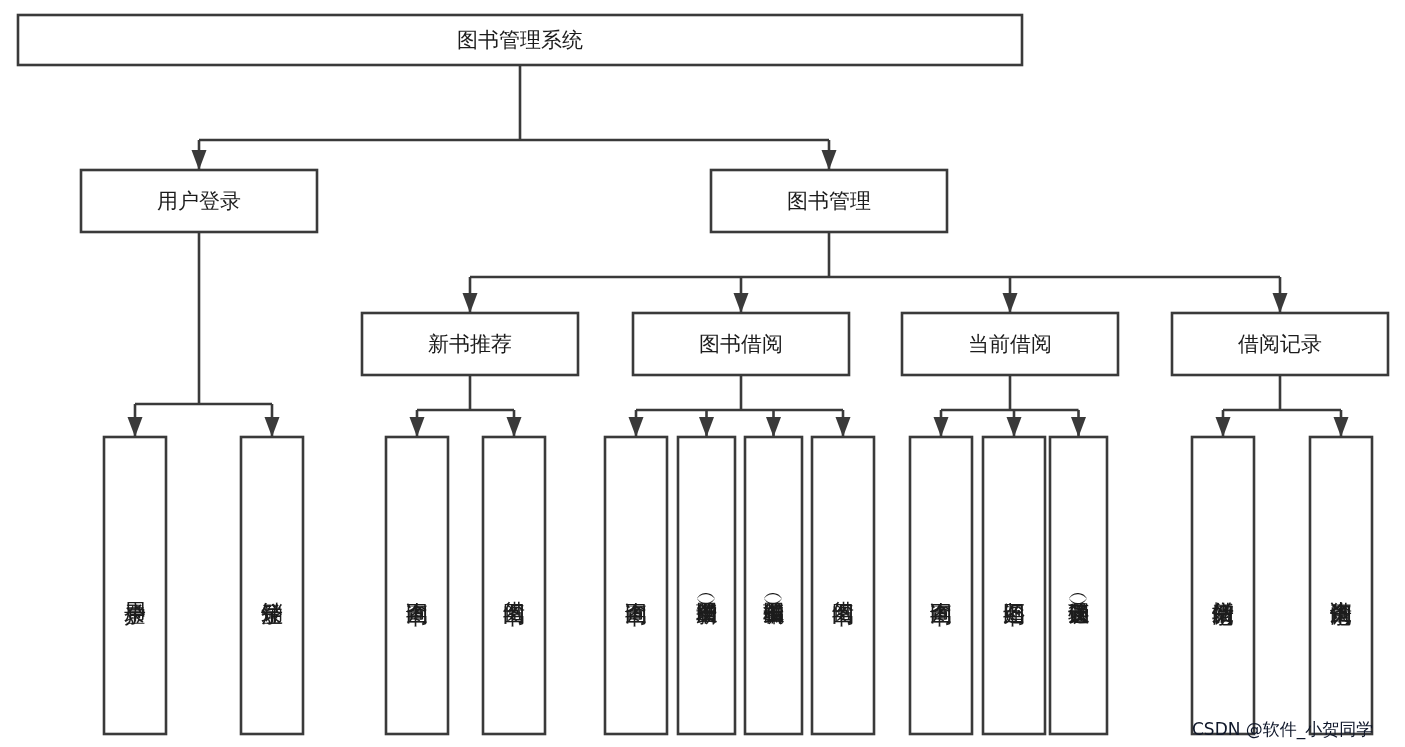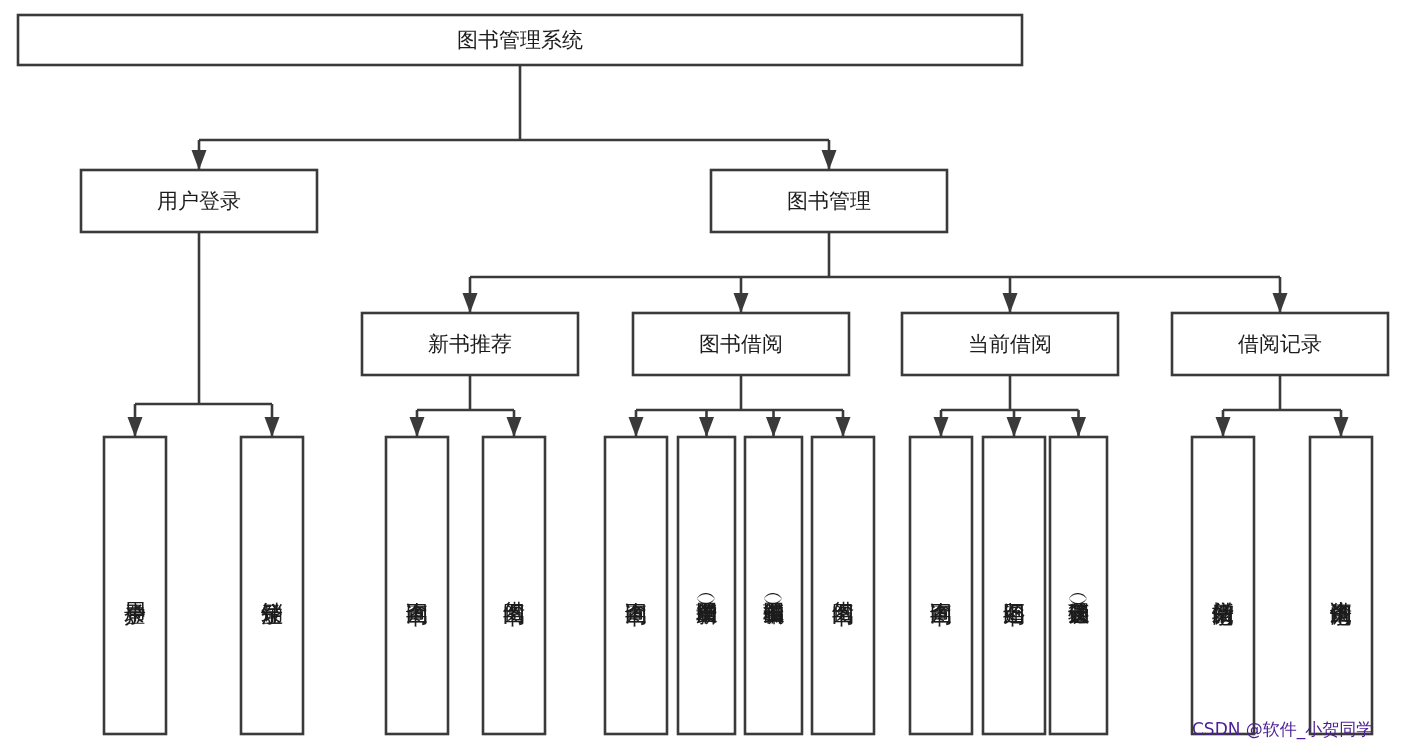--- a/index.html
+++ b/index.html
@@ -178,15 +178,15 @@
       <div class="node-label-v" style="left: 678px; top: 437px; width: 57px; height: 297px; font-size: 21px; letter-spacing: 0px;">新增图书（管理员）</div>
       <div class="node-label-v" style="left: 745px; top: 437px; width: 57px; height: 297px; font-size: 21px; letter-spacing: 0px;">编辑图书（管理员）</div>
       <div class="node-label-v" style="left: 812px; top: 437px; width: 62px; height: 297px;">借阅图书</div>
       <div class="node-label-v" style="left: 910px; top: 437px; width: 62px; height: 297px;">查询图书</div>
       <div class="node-label-v" style="left: 983px; top: 437px; width: 62px; height: 297px;">归还图书</div>
       <div class="node-label-v" style="left: 1050px; top: 437px; width: 57px; height: 297px; font-size: 21px; letter-spacing: 0px;">确认归还（管理员）</div>
       <div class="node-label-v" style="left: 1192px; top: 437px; width: 62px; height: 297px;">新增借阅记录</div>
       <div class="node-label-v" style="left: 1310px; top: 437px; width: 62px; height: 297px;">查询借阅记录</div>
     </div>
 
-  <div class="watermark" style="left: 1192px; top: 718px; color: #4c1d95;">CSDN @软件_小贺同学</div>
+  <div class="watermark" style="left: 1192px; top: 718px; color: #0f172a;">CSDN @软件_小贺同学</div>
 
 </div>
 
 </body></html>

